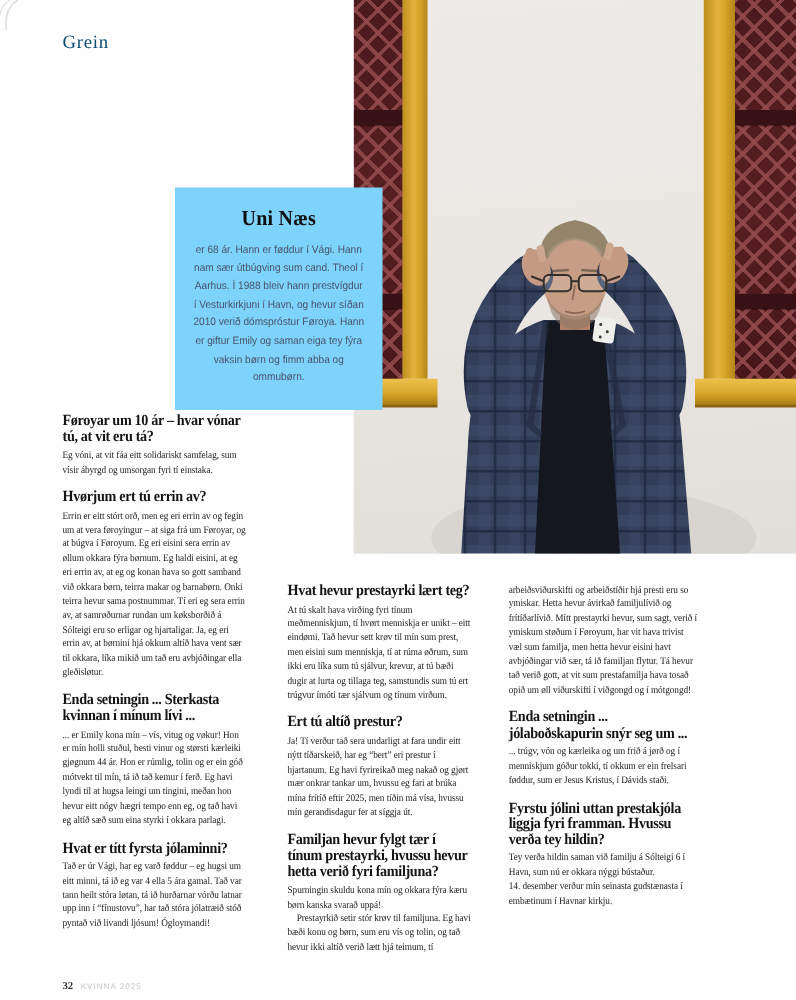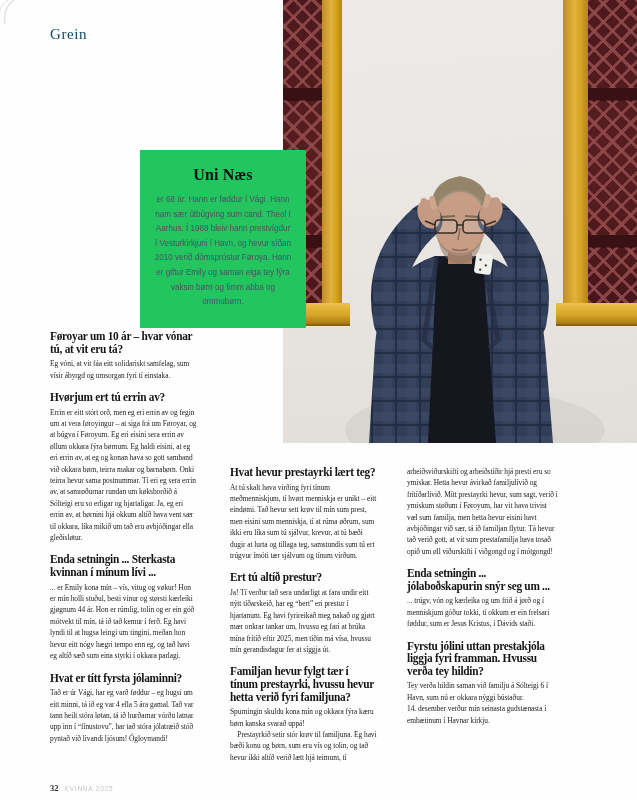--- a/index.html
+++ b/index.html
@@ -42,21 +42,21 @@
     position:absolute;top:303px;height:21px;
     background:linear-gradient(180deg,#ecc14c 0%,#d7a62a 55%,#a87a15 100%);
     border-bottom:2px solid #8a6210;
   }
   .sill-left{left:22px;width:45px;}
   .sill-right{left:273px;width:81px;}
   .man{position:absolute;left:0;top:0;}
   
   .profile-card{
     position:absolute;left:140px;top:150px;width:166px;height:178px;
-    background:#22c55e;text-align:center;
+    background:#7dd3fc;text-align:center;
   }
   .profile-card .inner{transform:scaleX(.94);transform-origin:50% 0;}
   .profile-name{
     font-size:17px;font-weight:bold;color:#101010;margin:15px 0 7px;
     letter-spacing:.2px;
   }
   .profile-bio{
     font-family:"Liberation Sans", sans-serif;
     font-size:8.6px;line-height:14.6px;color:#4a5268;
     margin:0;padding:0 10px;

